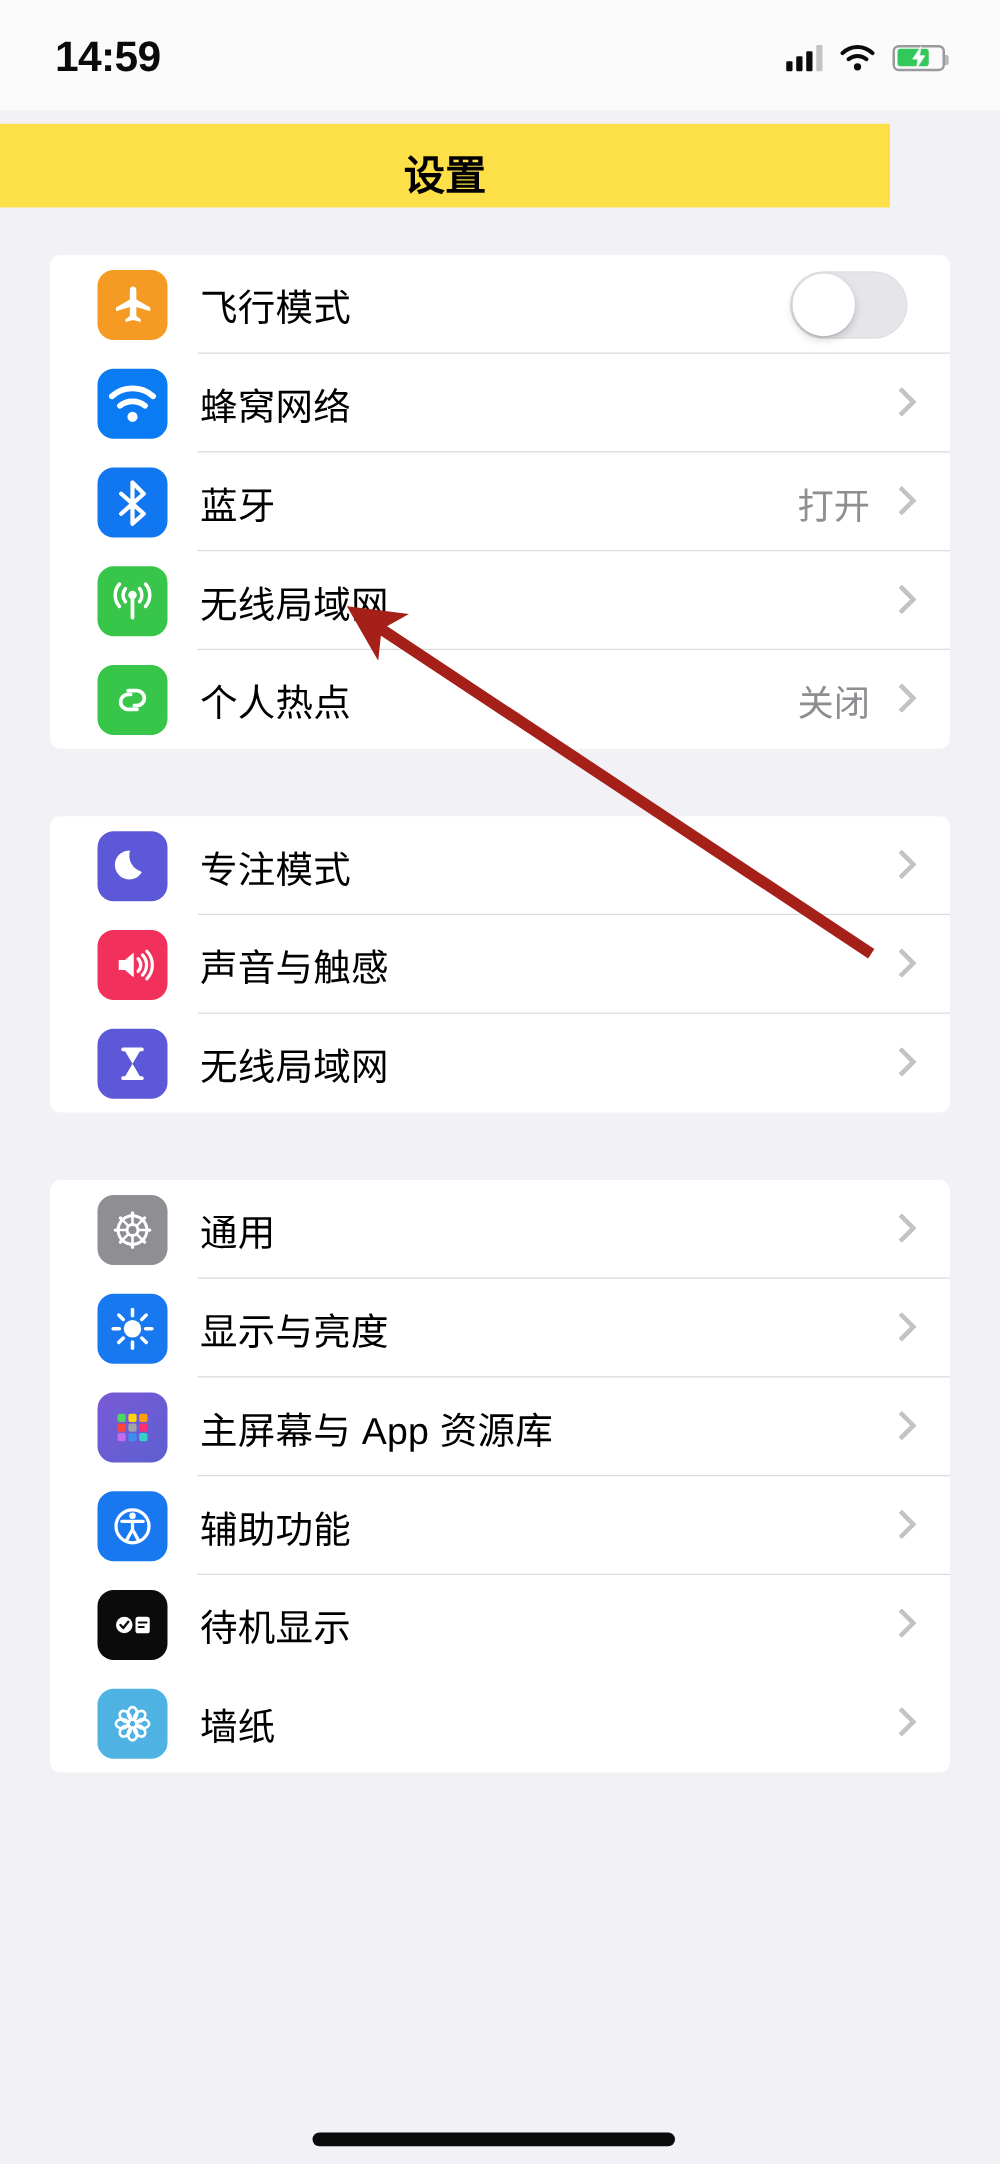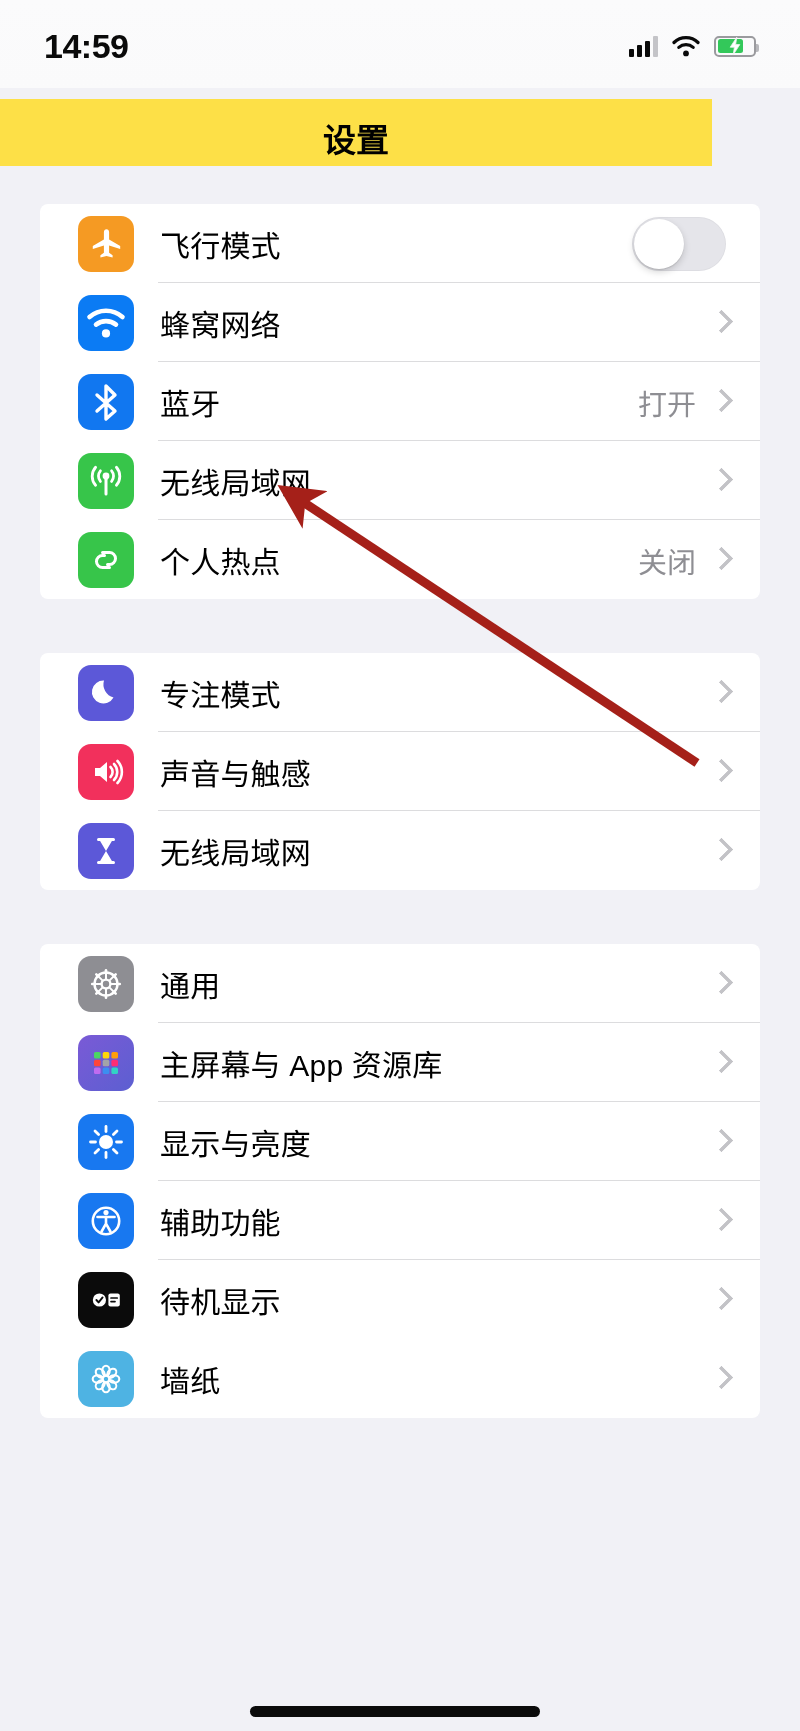--- a/index.html
+++ b/index.html
@@ -338,20 +338,41 @@
             </g>
           </svg>
         </div>
         <div class="label">通用</div>
         <div class="chev"></div>
         <div class="sep"></div>
       </div>
 
 
       <div class="row">
+        <div class="icon" style="background:#1878f0">
+          <svg width="40" height="40" viewBox="0 0 40 40">
+            <circle cx="20" cy="20" r="7" fill="#fff"></circle>
+            <g stroke="#fff" stroke-width="2.8" stroke-linecap="round">
+              <path d="M20 4.5 L20 9.5"></path>
+                <path d="M20 30.5 L20 35.5"></path>
+              <path d="M4.5 20 L9.5 20"></path>
+                <path d="M30.5 20 L35.5 20"></path>
+              <path d="M9 9 L12.6 12.6"></path>
+                <path d="M27.4 27.4 L31 31"></path>
+              <path d="M31 9 L27.4 12.6"></path>
+                <path d="M12.6 27.4 L9 31"></path>
+            </g>
+          </svg>
+        </div>
+        <div class="label">显示与亮度</div>
+        <div class="chev"></div>
+        <div class="sep"></div>
+      </div>
+
+      <div class="row">
         <div class="icon" style="background:linear-gradient(135deg,#7a5ad6 0%, #5c5fd1 100%)">
           <svg width="40" height="40" viewBox="0 0 40 40">
             <g>
               <rect x="8" y="9" width="6.6" height="6.6" rx="1.6" fill="#4cd464"></rect>
               <rect x="16.7" y="9" width="6.6" height="6.6" rx="1.6" fill="#ffd60a"></rect>
               <rect x="25.4" y="9" width="6.6" height="6.6" rx="1.6" fill="#ff9f0a"></rect>
               <rect x="8" y="16.7" width="6.6" height="6.6" rx="1.6" fill="#ff453a"></rect>
               <rect x="16.7" y="16.7" width="6.6" height="6.6" rx="1.6" fill="#a3a3a8"></rect>
               <rect x="25.4" y="16.7" width="6.6" height="6.6" rx="1.6" fill="#ff2d74"></rect>
               <rect x="8" y="24.4" width="6.6" height="6.6" rx="1.6" fill="#c06bf0"></rect>
@@ -361,41 +382,20 @@
           </svg>
         </div>
         <div class="label">主屏幕与 App 资源库</div>
         <div class="chev"></div>
         <div class="sep"></div>
       </div>
 
       <div class="row">
         <div class="icon" style="background:#1878f0">
           <svg width="40" height="40" viewBox="0 0 40 40">
-            <circle cx="20" cy="20" r="7" fill="#fff"></circle>
-            <g stroke="#fff" stroke-width="2.8" stroke-linecap="round">
-              <path d="M20 4.5 L20 9.5"></path>
-                <path d="M20 30.5 L20 35.5"></path>
-              <path d="M4.5 20 L9.5 20"></path>
-                <path d="M30.5 20 L35.5 20"></path>
-              <path d="M9 9 L12.6 12.6"></path>
-                <path d="M27.4 27.4 L31 31"></path>
-              <path d="M31 9 L27.4 12.6"></path>
-                <path d="M12.6 27.4 L9 31"></path>
-            </g>
-          </svg>
-        </div>
-        <div class="label">显示与亮度</div>
-        <div class="chev"></div>
-        <div class="sep"></div>
-      </div>
-
-      <div class="row">
-        <div class="icon" style="background:#1878f0">
-          <svg width="40" height="40" viewBox="0 0 40 40">
             <circle cx="20" cy="20" r="13.2" fill="none" stroke="#fff" stroke-width="2.6"></circle>
             <circle cx="20" cy="11.6" r="2.6" fill="#fff"></circle>
             <path d="M11.5 16 L28.5 16" stroke="#fff" stroke-width="2.6" stroke-linecap="round"></path>
             <path d="M20 16 L20 22.6 L15.6 30.5 M20 22.6 L24.4 30.5" stroke="#fff" stroke-width="2.6" fill="none" stroke-linecap="round" stroke-linejoin="round"></path>
           </svg>
         </div>
         <div class="label">辅助功能</div>
         <div class="chev"></div>
         <div class="sep"></div>
       </div>

